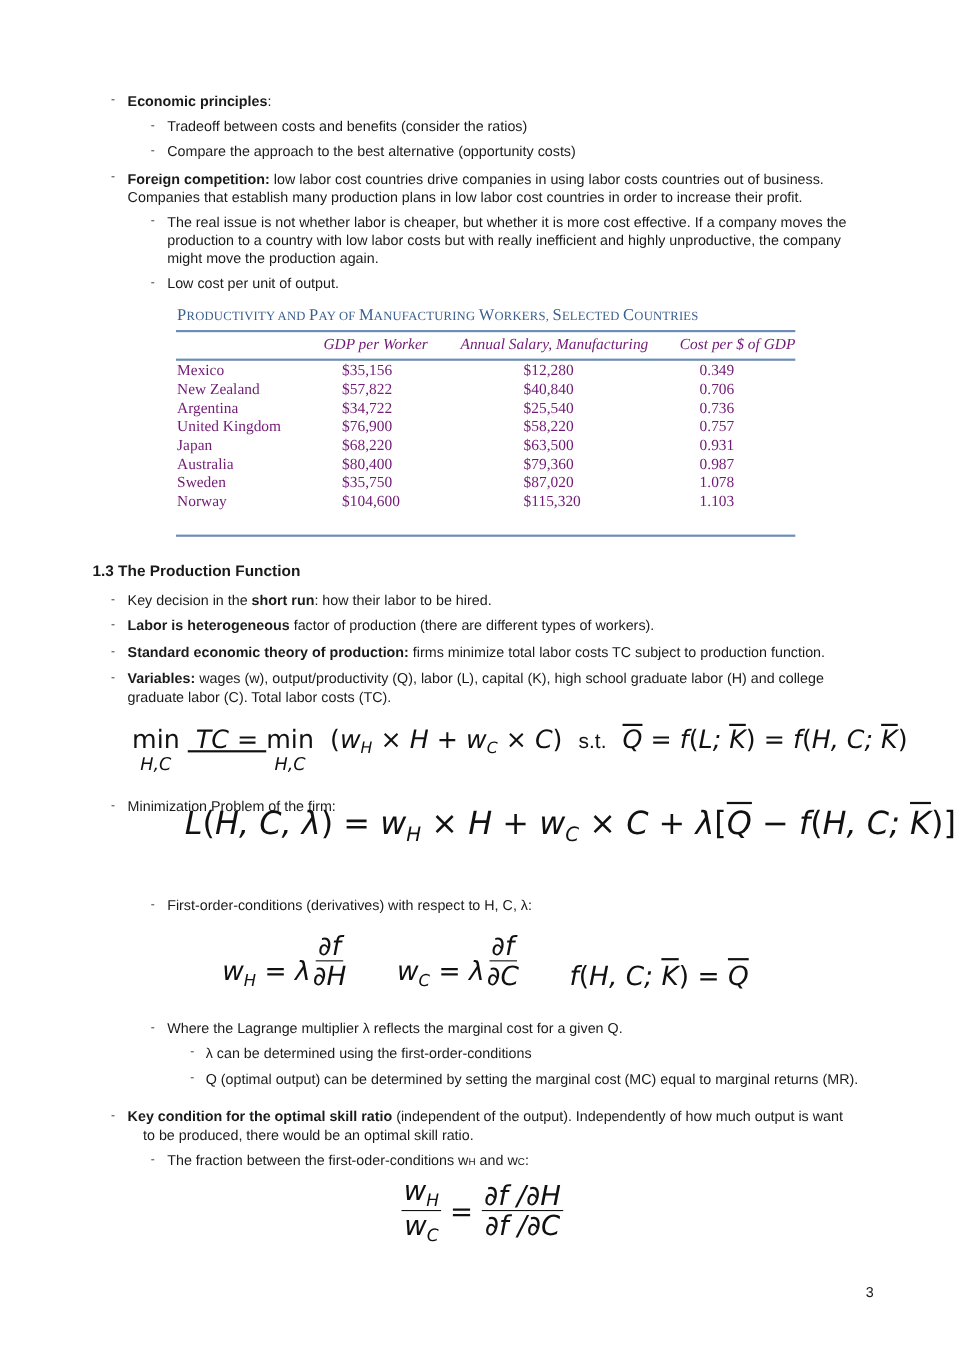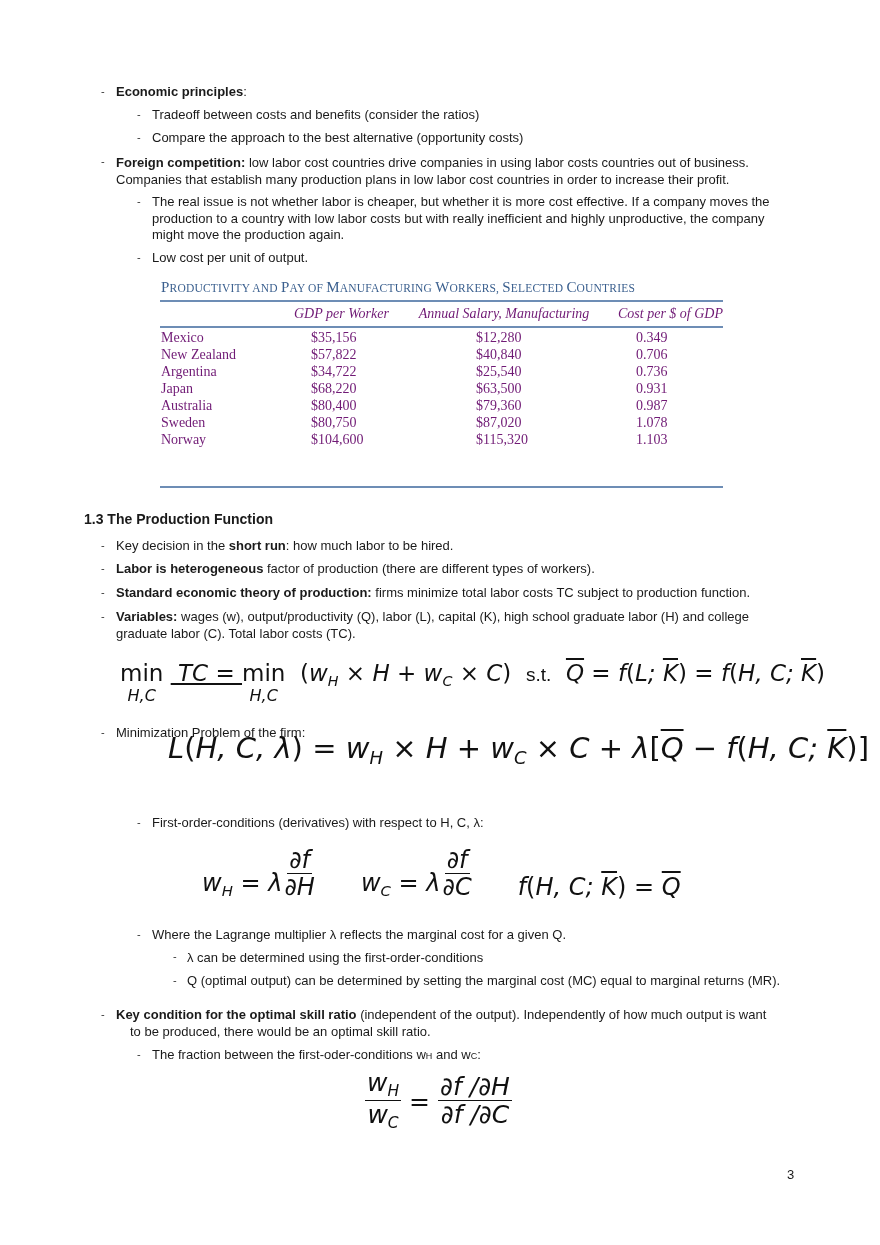--- a/index.html
+++ b/index.html
@@ -87,50 +87,56 @@
           <td style="padding-left:72px">$40,840</td>
           <td style="padding-left:32px">0.706</td>
         </tr>
       <tr>
           <td>Argentina</td>
           <td style="padding-left:17px">$34,722</td>
           <td style="padding-left:72px">$25,540</td>
           <td style="padding-left:32px">0.736</td>
         </tr>
       <tr>
+          <td>United Kingdom</td>
+          <td style="padding-left:17px">$76,900</td>
+          <td style="padding-left:72px">$58,220</td>
+          <td style="padding-left:32px">0.757</td>
+        </tr>
+      <tr>
           <td>Japan</td>
           <td style="padding-left:17px">$68,220</td>
           <td style="padding-left:72px">$63,500</td>
           <td style="padding-left:32px">0.931</td>
         </tr>
       <tr>
           <td>Australia</td>
           <td style="padding-left:17px">$80,400</td>
           <td style="padding-left:72px">$79,360</td>
           <td style="padding-left:32px">0.987</td>
         </tr>
       <tr>
           <td>Sweden</td>
-          <td style="padding-left:17px">$80,750</td>
+          <td style="padding-left:17px">$35,750</td>
           <td style="padding-left:72px">$87,020</td>
           <td style="padding-left:32px">1.078</td>
         </tr>
       <tr>
           <td>Norway</td>
           <td style="padding-left:17px">$104,600</td>
           <td style="padding-left:72px">$115,320</td>
           <td style="padding-left:32px">1.103</td>
         </tr>
     </tbody>
   </table>
 
   <div class="line" style="left:84px;top:511px;font-size:14px;font-weight:bold;">1.3 The Production Function</div>
 
   <span class="dash" style="left:101px;top:540px;">-</span>
-  <div class="line" style="left:116px;top:538px;"><span>Key decision in the </span><b>short run</b><span>: how much labor to be hired.</span></div>
+  <div class="line" style="left:116px;top:538px;"><span>Key decision in the </span><b>short run</b><span>: how their labor to be hired.</span></div>
 
   <span class="dash" style="left:101px;top:563px;">-</span>
   <div class="line" style="left:116px;top:561px;"><b>Labor is heterogeneous</b><span> factor of production (there are different types of workers).</span></div>
 
   <span class="dash" style="left:101px;top:587px;">-</span>
   <div class="line" style="left:116px;top:585px;"><b>Standard economic theory of production:</b><span> firms minimize total labor costs TC subject to production function.</span></div>
 
   <span class="dash" style="left:101px;top:611px;">-</span>
   <div class="line" style="left:116px;top:609px;"><b>Variables:</b><span> wages (w), output/productivity (Q), labor (L), capital (K), high school graduate labor (H) and college</span></div>
   <div class="line" style="left:116px;top:626px;">graduate labor (C). Total labor costs (TC).</div>

